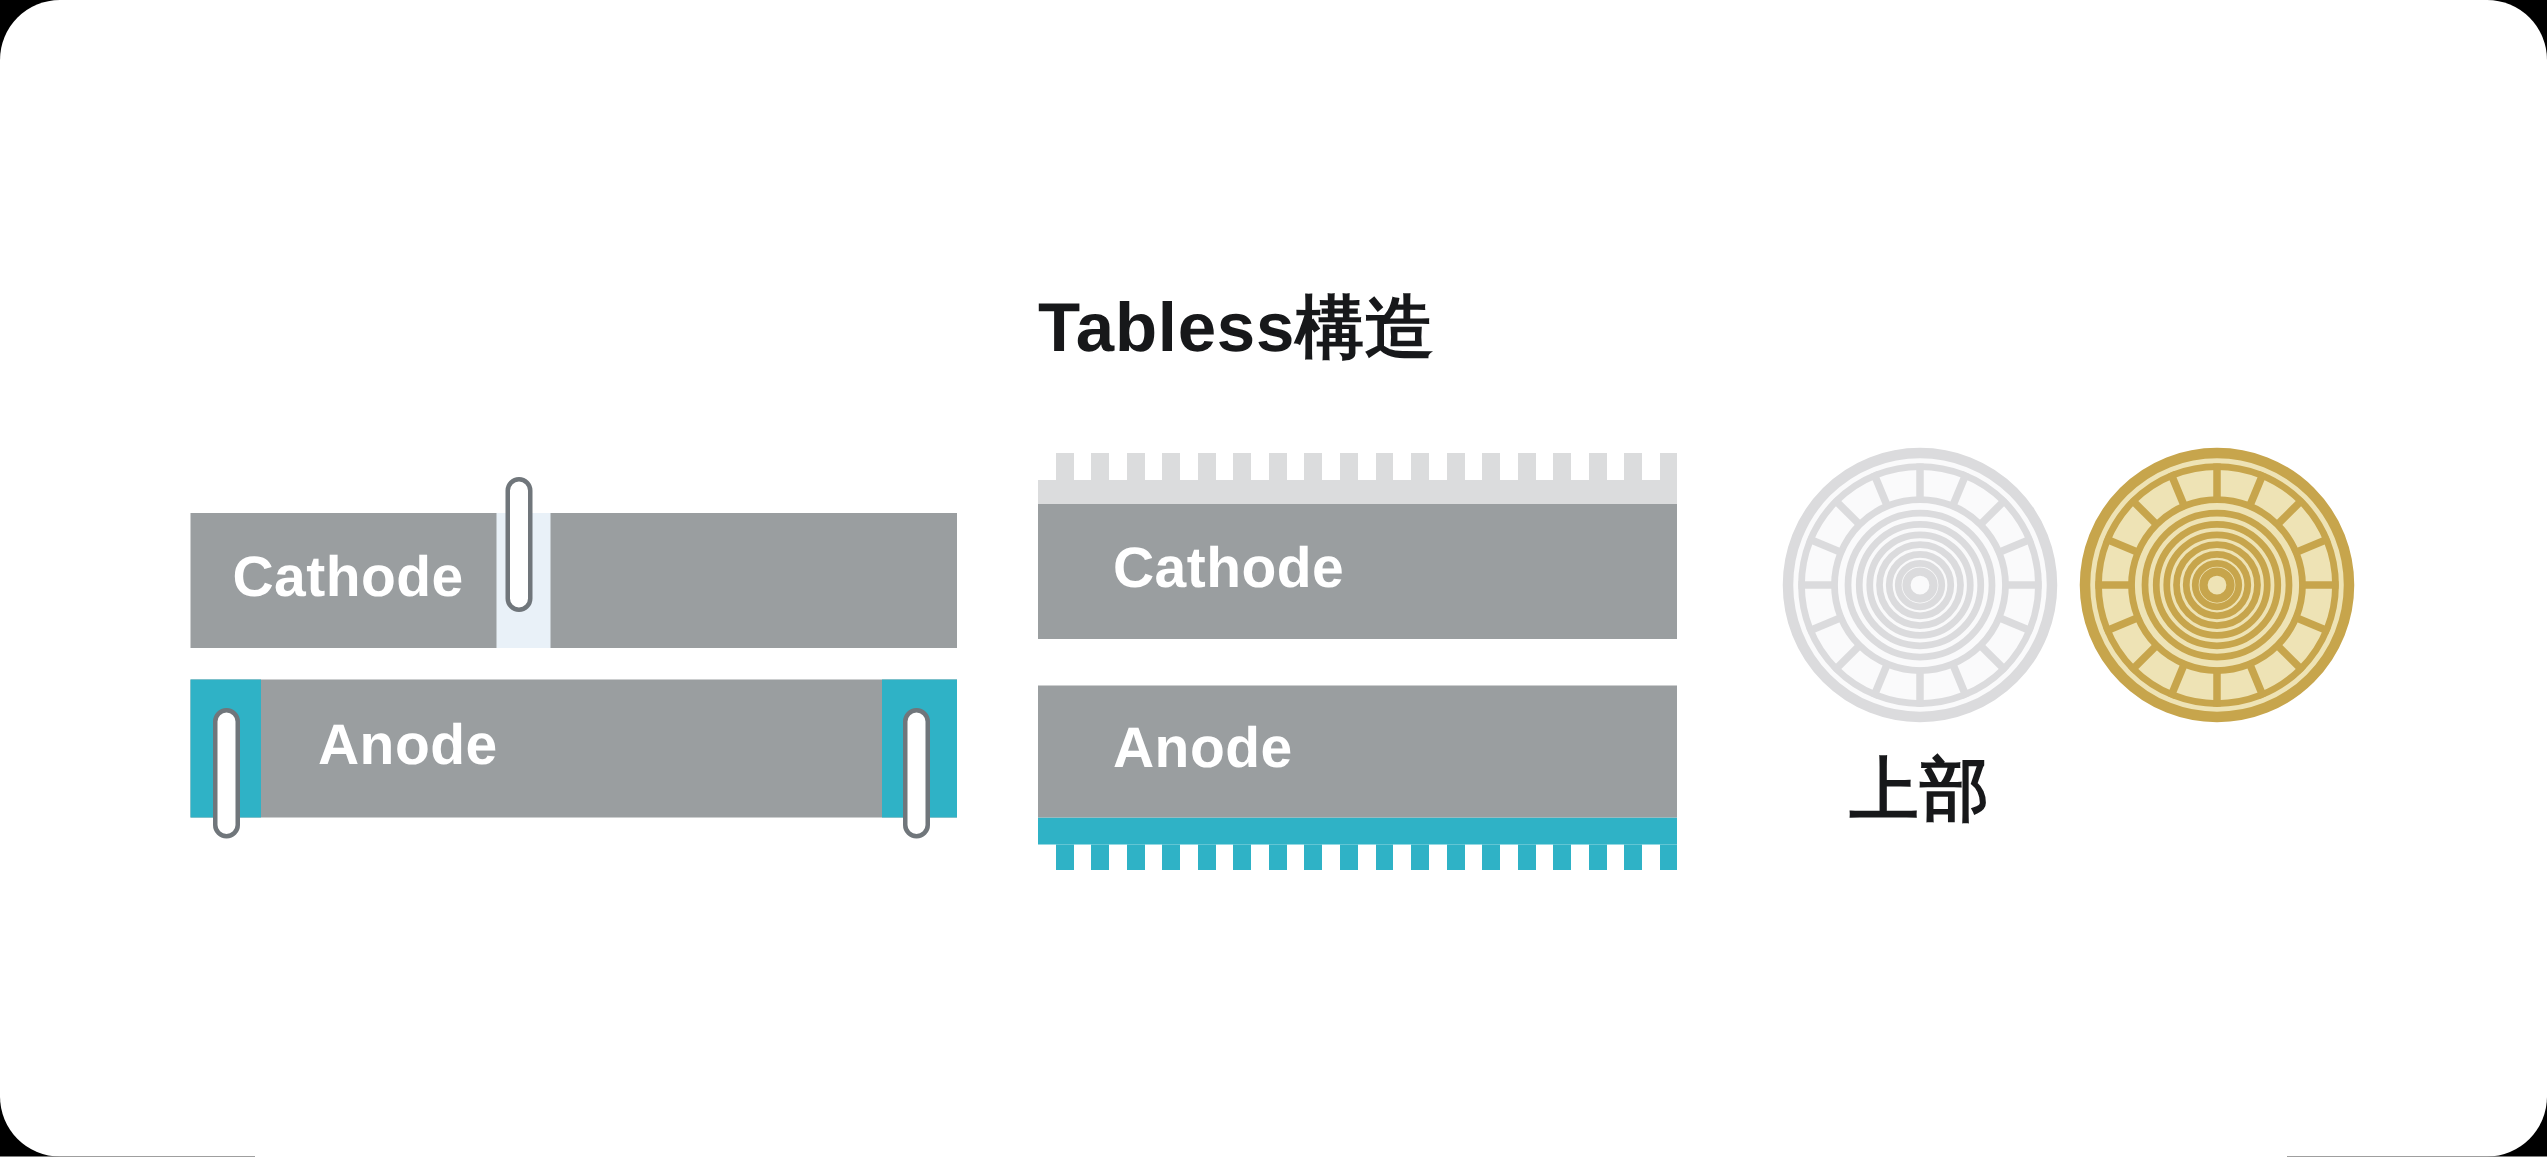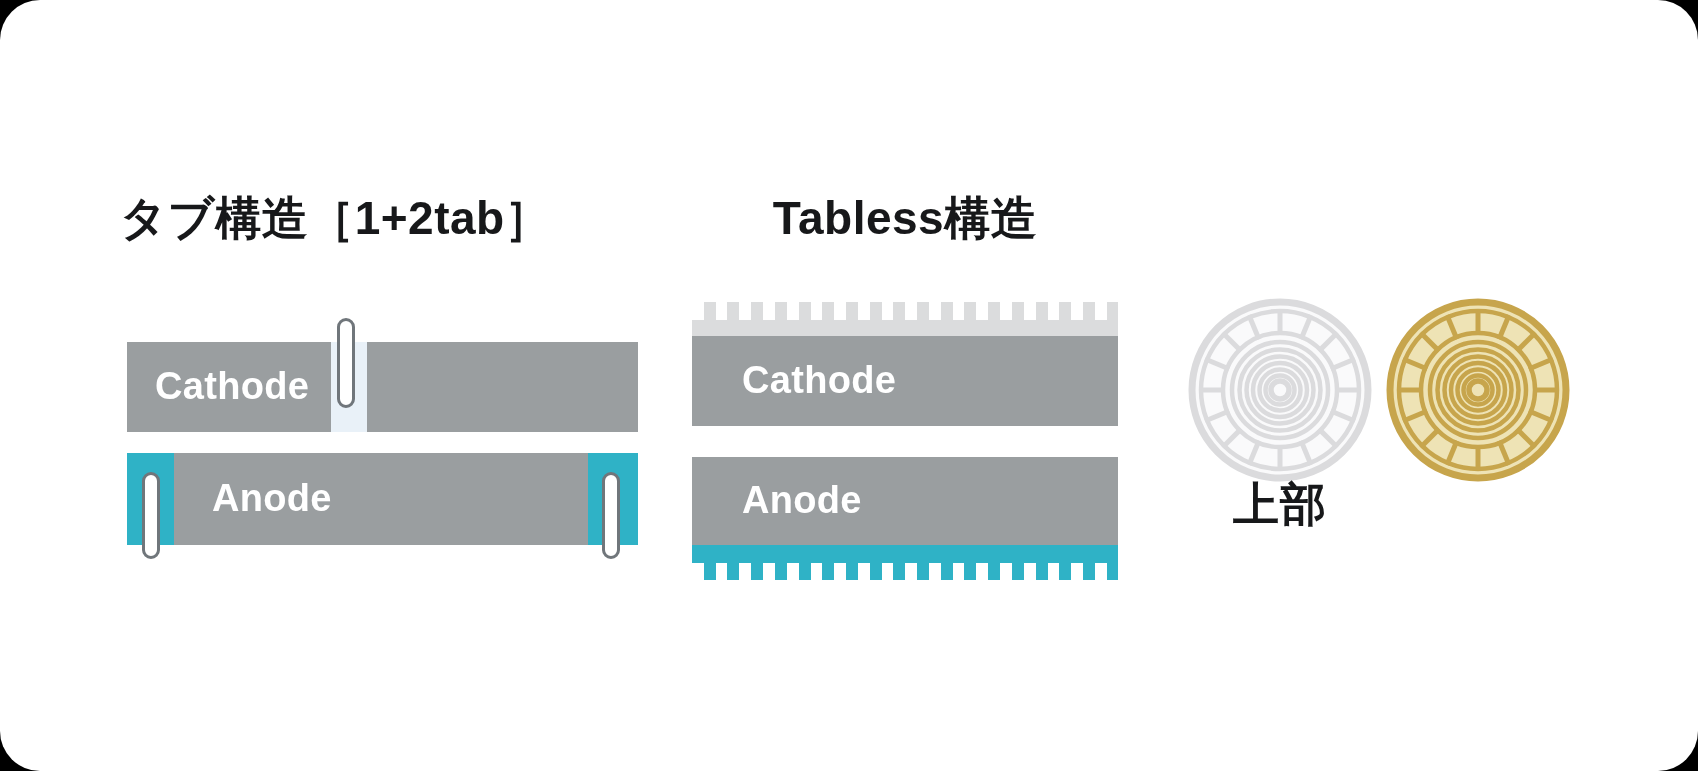--- a/index.html
+++ b/index.html
@@ -12,41 +12,40 @@
     --c-title-text:#17181A;
     --c-bar-label-text:#FFFFFF;
     --c-card:#FFFFFF;
     --c-outside:#000000;
   }
   *{box-sizing:border-box;margin:0;padding:0}
   html,body{width:1698px;height:771px}
   body{background:var(--c-outside);font-family:"Liberation Sans",sans-serif;position:relative}
   .card{position:absolute;left:0;top:0;width:1698px;height:771px;background:var(--c-card);border-radius:40px;overflow:hidden}
   .title{position:absolute;font-size:46px;font-weight:700;color:var(--c-title-text);white-space:nowrap;line-height:1.15;letter-spacing:0.5px}
-  .title.centered{text-align:center}
+  .title.centered{}
   .bar{position:absolute;background:var(--c-electrode-gray)}
   .bar-label{position:absolute;color:var(--c-bar-label-text);font-size:38px;font-weight:700;top:50%;transform:translateY(-52%);letter-spacing:0.3px}
   .pill{position:absolute;background:var(--c-tab-fill);border:3px solid var(--c-tab-border);border-radius:10px}
   .gap-strip{position:absolute;top:0;height:100%;background:var(--c-tab-gap-blue)}
   .teal-strip{position:absolute;top:0;height:100%;background:var(--c-collector-teal)}
   .stack{position:absolute}
   .teeth-up{height:18px;background:repeating-linear-gradient(90deg,transparent 0 11.7px,var(--c-collector-light-gray) 11.7px 23.7px)}
   .solid-light{height:16px;background:var(--c-collector-light-gray)}
   .bar-inner{position:relative;background:var(--c-electrode-gray)}
   .solid-teal{height:18px;background:var(--c-collector-teal)}
   .teeth-down{height:17px;background:repeating-linear-gradient(90deg,transparent 0 11.7px,var(--c-collector-teal) 11.7px 23.7px)}
   .spiral{position:absolute;width:184px;height:184px}
   .roll-label{position:absolute;font-size:46px;font-weight:700;color:var(--c-title-text);text-align:center;line-height:1;letter-spacing:1px}
 </style>
 </head>
 <body>
 
 <div class="card">
 
-  <div class="title" style="left:120px;top:192px">タブ構造［1+2tab］</div>
 
   <div class="bar" style="left:127px;top:342px;width:511px;height:90px">
     <div class="gap-strip" style="left:204px;width:36px"></div>
     <div class="pill" style="left:210px;top:-24px;width:18px;height:90px"></div>
     <div class="bar-label" style="left:28px">Cathode</div>
   </div>
 
   <div class="bar" style="left:127px;top:453px;width:511px;height:92px">
     <div class="teal-strip" style="left:0;width:47px"></div>
     <div class="teal-strip" style="right:0;width:50px"></div>
@@ -124,15 +123,15 @@
         <line x1="50.81" y1="-21.05" x2="74.83" y2="-31.00" stroke="#C7A54C" stroke-width="5"></line>
         <circle cx="0" cy="0" r="48" fill="none" stroke="#C7A54C" stroke-width="4.5"></circle>
         <circle cx="0" cy="0" r="40.5" fill="none" stroke="#C7A54C" stroke-width="4.5"></circle>
         <circle cx="0" cy="0" r="33.5" fill="none" stroke="#C7A54C" stroke-width="4.5"></circle>
         <circle cx="0" cy="0" r="27" fill="none" stroke="#C7A54C" stroke-width="4.5"></circle>
         <circle cx="0" cy="0" r="20.5" fill="none" stroke="#C7A54C" stroke-width="4.5"></circle>
         <circle cx="0" cy="0" r="14.5" fill="none" stroke="#C7A54C" stroke-width="4.5"></circle>
         <circle cx="0" cy="0" r="9" fill="none" stroke="#C7A54C" stroke-width="5.5"></circle>
       </svg></div>
 
-  <div class="roll-label" style="left:1183px;top:481px;width:194px">上部</div>
+  <div class="roll-label" style="left:1183px;top:503px;width:194px">上部</div>
 
 </div>
 
 </body></html>

